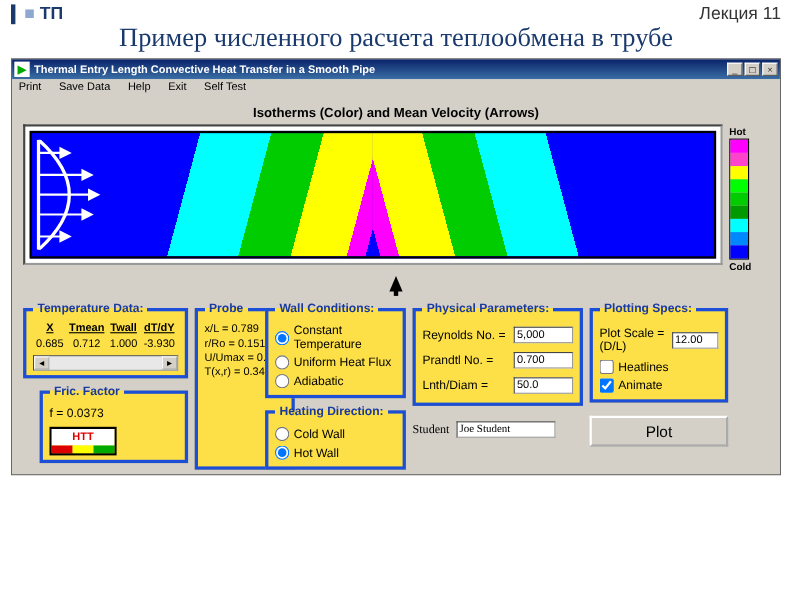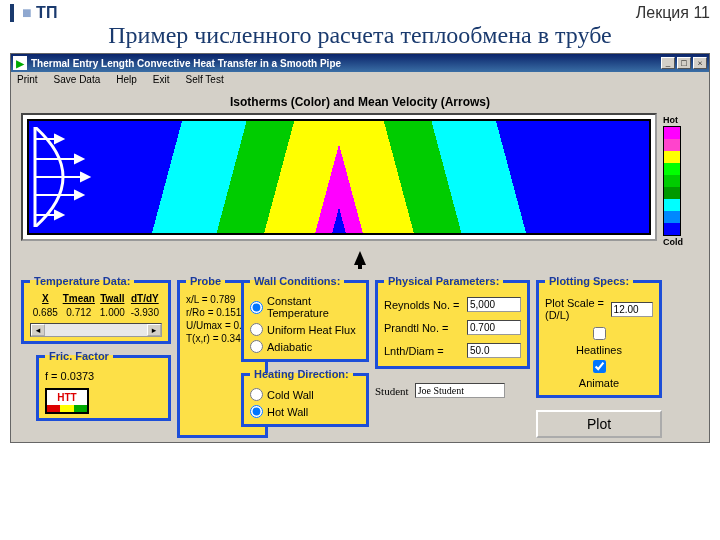--- a/index.html
+++ b/index.html
@@ -56,34 +56,34 @@
   legend { padding: 0 4px; color: #1a3a9e; font-weight: bold; font-size: 11px; }
   
   .tbl { width: 100%; border-collapse: collapse; font-size: 10px; }
   .tbl th { text-align: center; font-weight: bold; text-decoration: underline; padding-bottom: 2px;}
   .tbl td { text-align: center; padding: 1px; }
   .hscroll { display:flex; margin-top:4px; height:14px; border:1px inset #999; background:#d4d0c8;}
   .hscroll .btn { width:14px; background:#d4d0c8; border:1px outset #fff; text-align:center; line-height:10px; font-size:9px;}
   .hscroll .track{flex:1; background:#e8e8e8;}
   
   .fric { font-size: 11px; padding: 2px 0; }
-  .htt-logo { margin-top:4px; width:44px; height:26px; border:2px solid #000; display:flex; flex-direction:column;}
+  .htt-logo { margin-top:4px; width:61px; height:26px; border:2px solid #000; display:flex; flex-direction:column;}
   .htt-logo .t{flex:2; background:#fff; color:#d00; font-weight:bold; text-align:center; font-size:10px; line-height:15px;}
   .htt-logo .b{flex:1; display:flex;}
   .htt-logo .b span{flex:1;}
   
   .probe-row { font-size: 10px; line-height: 1.3; white-space: nowrap;}
   
   .radio-row { display: flex; align-items: center; gap: 4px; padding: 2px 0; font-size: 11px;}
   .radio-row input { margin:0; }
   
   .param-row { display:flex; align-items:center; justify-content:space-between; padding:4px 0; font-size:11px;}
   .param-row .val { width:54px; border:1px inset #999; background:#fff; padding:1px 2px; font-size:10px;}
   
-  .check-row { display:flex; align-items:center; gap:4px; padding:2px 0; font-size:11px;flex-direction:column;}
+  .check-row { display:flex; align-items:center; gap:4px; padding:2px 0; font-size:11px;}
   .check-row input{margin:0;}
   
   .plot-btn { width:100%; height:28px; background:#d4d0c8; border:2px outset #fff; font-size:14px; margin-top:6px; cursor:pointer;}
   
   .student-row { display:flex; align-items:center; gap:6px; font-size:11px; margin-top:8px;font-family:Liberation Serif, serif;}
   .student-row .val{ width:90px; border:1px inset #999; background:#fff; padding:1px 2px; font-size:10px;}
   
   .up-arrow { display:block; margin: 4px auto 0; width:0; height:0; border-left:6px solid transparent; border-right:6px solid transparent; border-bottom:14px solid #000; position:relative;}
   .up-arrow::after{content:""; position:absolute; left:-2px; top:12px; width:4px; height:6px; background:#000;}
 </style>

